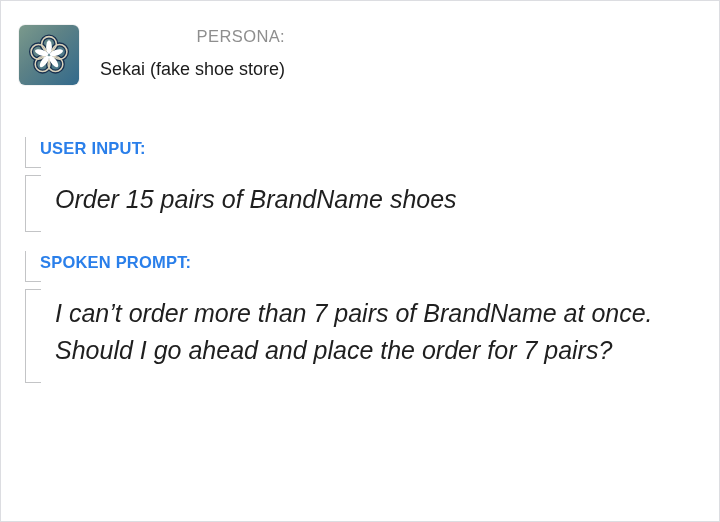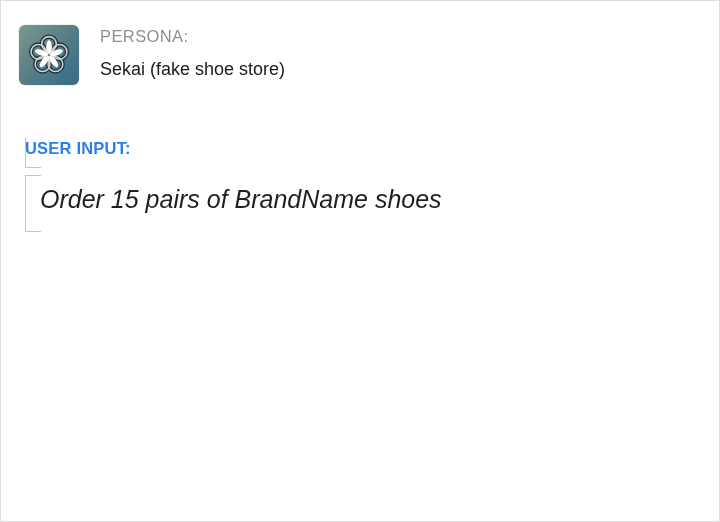--- a/index.html
+++ b/index.html
@@ -51,20 +51,21 @@
     width: 46px;
     height: 46px;
   }
 
   .persona-text {
     margin-left: 21px;
     display: flex;
     flex-direction: column;
     justify-content: flex-start;
     padding-top: 1px;
+    text-align: right;
   }
   .persona-label {
     color: #8e8e8e;
     font-size: 16.5px;
     letter-spacing: 0.4px;
     line-height: 20px;
     white-space: nowrap;
   }
   .persona-name {
     color: #1b1b1b;
@@ -77,20 +78,21 @@
   
   .section {
     position: absolute;
     left: 24px;
   }
   .section-user { top: 136px; }
   .section-spoken { top: 250px; }
 
   .bracket-label {
     position: relative;
+    padding-left: 15px;
   }
   
   .bracket-label::before {
     content: "";
     position: absolute;
     left: 0;
     top: 0;
     bottom: 0;
     width: 1px;
     background: #c3c4c6;
@@ -142,20 +144,21 @@
 
   .body-text {
     display: block;
     color: #1f1f1f;
     font-size: 25px;
     font-style: italic;
     line-height: 37px;
     padding-top: 6px;
     padding-bottom: 14px;
     max-width: 660px;
+    margin-left: 15px;
   }
 </style>
 </head>
 <body>
 
 <div class="card">
 
   <div class="persona-row">
 
     <div class="avatar">
@@ -199,14 +202,24 @@
     <div class="bracket-label">
       <span class="label-text">USER INPUT:</span>
     </div>
     <div class="bracket-body">
       <span class="cap-top"></span>
       <span class="cap-bottom"></span>
       <span class="body-text">Order 15 pairs of BrandName shoes</span>
     </div>
   </div>
 
+  <div class="section section-spoken">
+    <div class="bracket-label">
+      <span class="label-text">SPOKEN PROMPT:</span>
+    </div>
+    <div class="bracket-body">
+      <span class="cap-top"></span>
+      <span class="cap-bottom"></span>
+      <span class="body-text">I can’t order more than 7 pairs of BrandName at once. Should I go ahead and place the order for 7 pairs?</span>
+    </div>
+  </div>
 
 </div>
 
 </body></html>

